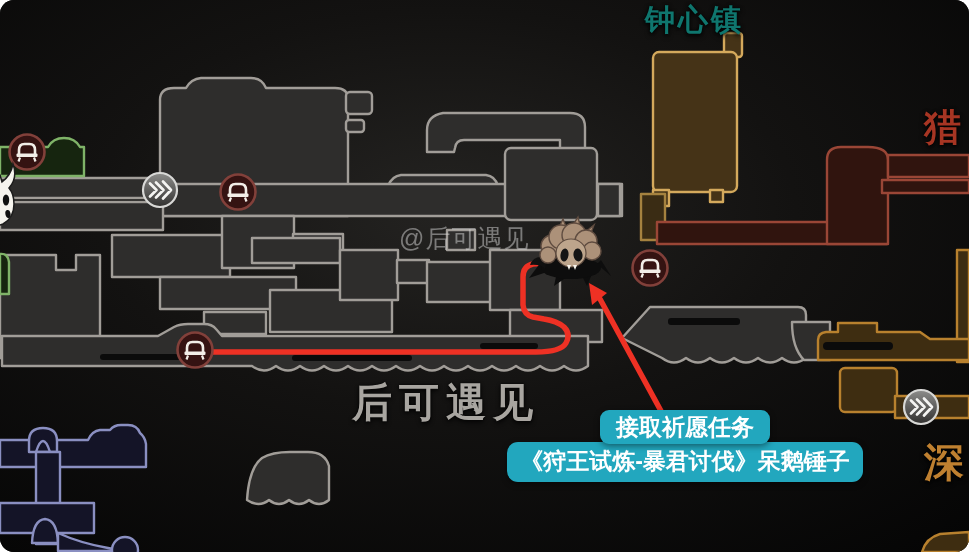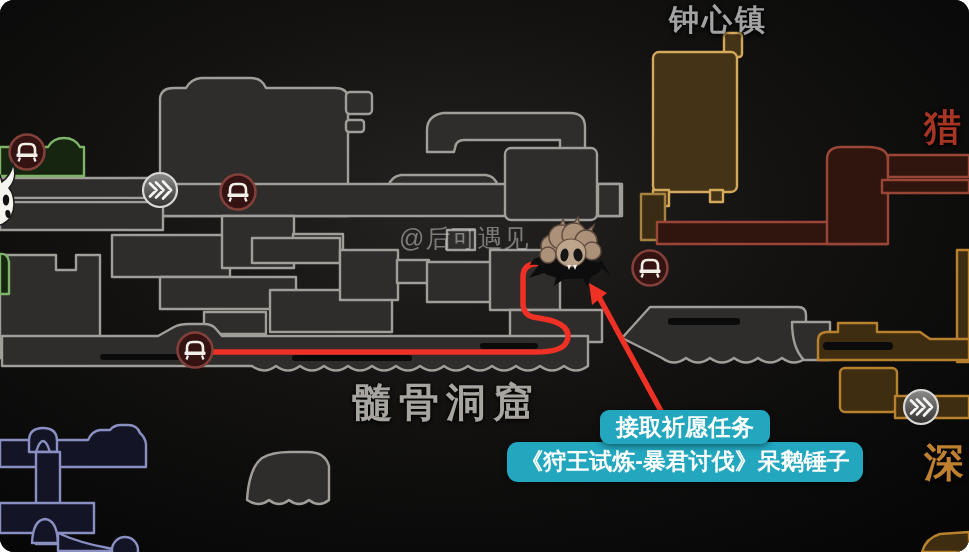--- a/index.html
+++ b/index.html
@@ -165,23 +165,23 @@
       <ellipse cx="7" cy="3" rx="4.5" ry="6.5" fill="#151515" transform="rotate(-8 7 3)"></ellipse>
       <path d="M-4,13 l2,5 l2,-5 Z M2,13 l2,5 l2,-5 Z" fill="#f5f2ea"></path>
     </g>
 
     <g>
       <line x1="661" y1="411" x2="600" y2="299" stroke-width="5.5" stroke-linecap="round" stroke="#ee3124"></line>
       <polygon points="589,283 607,293 592,305" fill="#ee3124"></polygon>
     </g>
   </svg>
 
-  <div class="maplabel lbl-town" style="color: #a3a3a3; margin-left: 24px;">钟心镇</div>
+  <div class="maplabel lbl-town" style="color: #0f766e;">钟心镇</div>
   <div class="maplabel lbl-hunter" style="color: rgb(166, 53, 35);">猎</div>
-  <div class="maplabel lbl-cave" style="color: rgb(181, 178, 173);">髓骨洞窟</div>
+  <div class="maplabel lbl-cave" style="color: rgb(181, 178, 173);">后可遇见</div>
   <div class="maplabel lbl-deep" style="color: rgb(191, 128, 48);">深</div>
 
   <div class="watermark" style="color: rgba(215, 215, 215, 0.55);">@后可遇见</div>
 
   <div class="tooltip">
     <div class="tip-line tip-line1" style="background: rgb(34, 167, 190); color: rgb(255, 255, 255);">接取祈愿任务</div>
     <div class="tip-line tip-line2" style="background: rgb(34, 167, 190); color: rgb(255, 255, 255);">《狩王试炼-暴君讨伐》呆鹅锤子</div>
   </div>
 
  </div>

